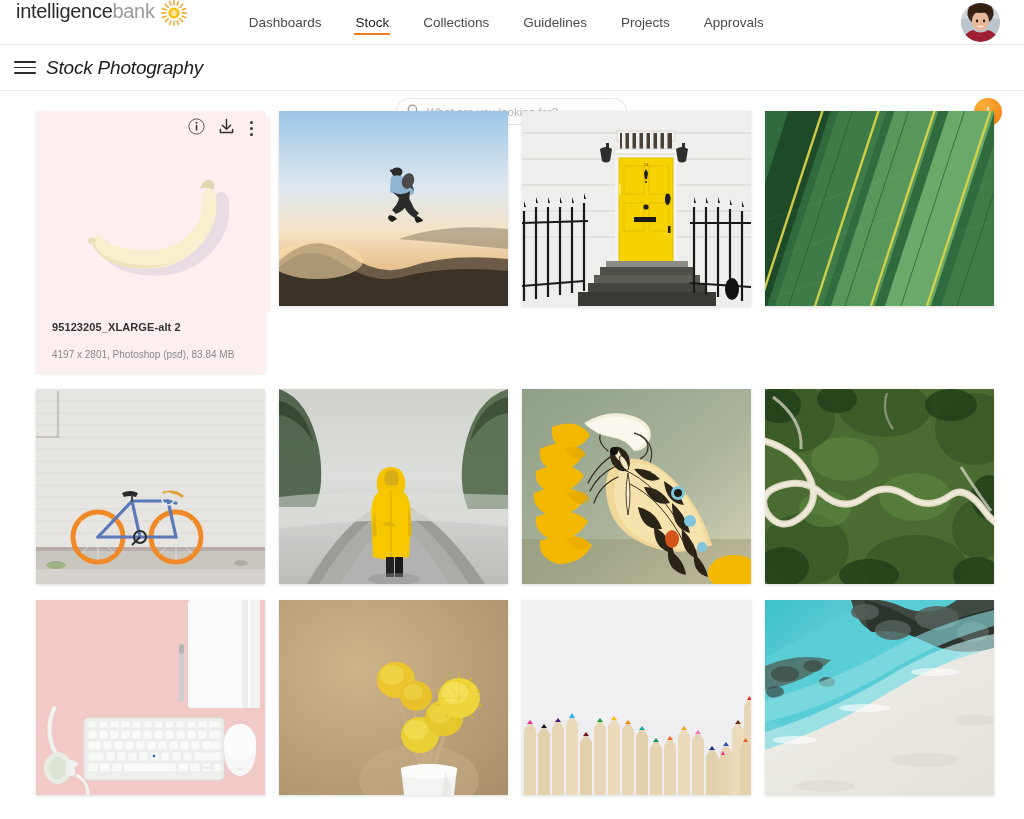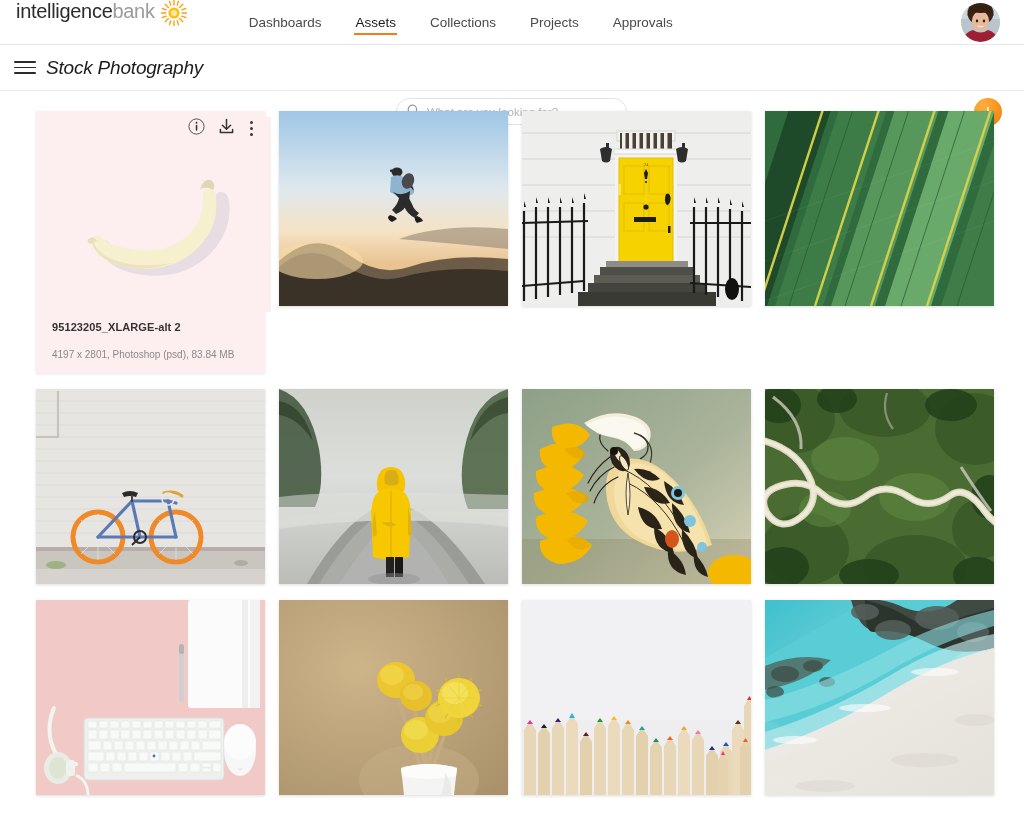--- a/index.html
+++ b/index.html
@@ -223,22 +223,23 @@
             <line x1="16.2" y1="5.2" x2="17.5" y2="1.3"></line>
         </g>
         <circle cx="13" cy="13" r="5.6" fill="#fdc010"></circle>
         <circle cx="13" cy="13" r="3.1" fill="#fde79a"></circle>
       </svg>
     </span>
   </div>
 
   <div class="nav-links">
     <div class="nav-item">Dashboards</div>
-    <div class="nav-item active">Assets</div>
+    <div class="nav-item active">Stock</div>
     <div class="nav-item">Collections</div>
+    <div class="nav-item">Guidelines</div>
     <div class="nav-item">Projects</div>
     <div class="nav-item">Approvals</div>
   </div>
 
   <div class="avatar">
     <svg viewBox="0 0 39 39" width="39" height="39">
       <defs>
         <clipPath id="avclip">
             <circle cx="19.5" cy="19.5" r="19.5"></circle>
           </clipPath>

